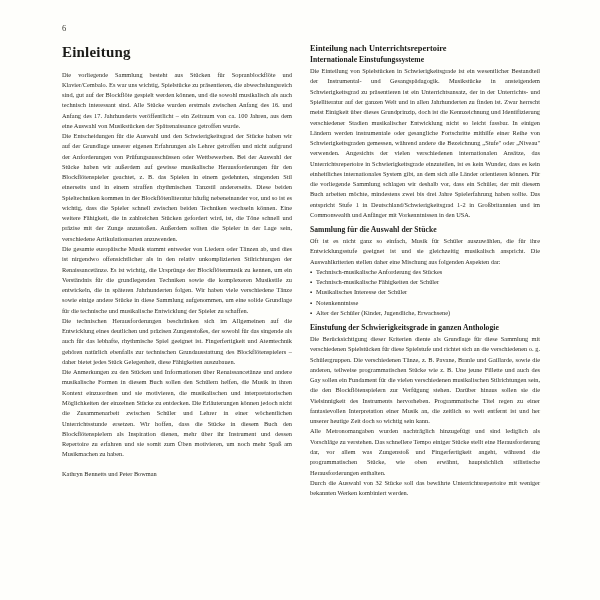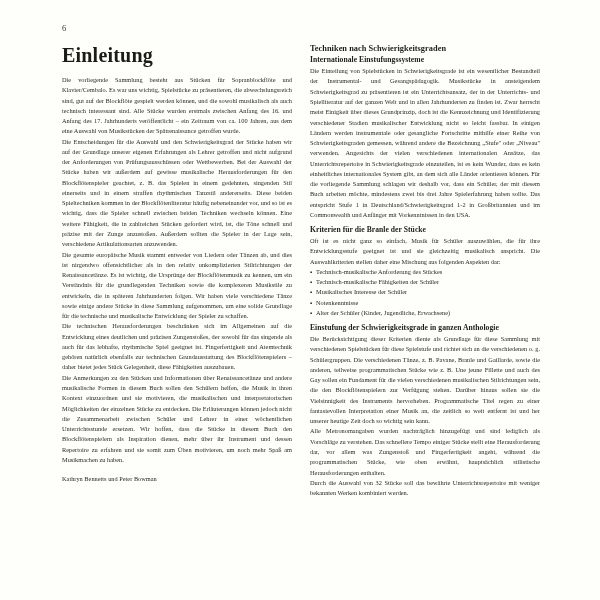--- a/index.html
+++ b/index.html
@@ -37,21 +37,21 @@
     display: flex;
     gap: 18px;
   }
   .col {
     width: 230px;
   }
   .col-left { width: 230px; }
   .col-right { width: 230px; }
 
   h1.title {
-    font-size: 20px;
+    font-size: 15px;
     font-weight: bold;
     margin: 0 0 9px 0;
     letter-spacing: 0.2px;
     line-height: 1.1;
   }
   h2.sec-title {
     font-size: 8.3px;
     font-weight: bold;
     margin: 0 0 1px 0;
     line-height: 1.25;
@@ -115,27 +115,27 @@
       <p class="body">Die vorliegende Sammlung besteht aus Stücken für Sopranblockflöte und Klavier/Cembalo. Es war uns wichtig, Spielstücke zu präsentieren, die abwechslungsreich sind, gut auf der Blockflöte gespielt werden können, und die sowohl musikalisch als auch technisch interessant sind. Alle Stücke wurden erstmals zwischen Anfang des 16. und Anfang des 17. Jahrhunderts veröffentlicht – ein Zeitraum von ca. 100 Jahren, aus dem eine Auswahl von Musikstücken der Spätrenaissance getroffen wurde.</p>
       <p class="body">Die Entscheidungen für die Auswahl und den Schwierigkeitsgrad der Stücke haben wir auf der Grundlage unserer eigenen Erfahrungen als Lehrer getroffen und nicht aufgrund der Anforderungen von Prüfungsausschüssen oder Wettbewerben. Bei der Auswahl der Stücke haben wir außerdem auf gewisse musikalische Herausforderungen für den Blockflötenspieler geachtet, z. B. das Spielen in einem gedehnten, singenden Stil einerseits und in einem straffen rhythmischen Tanzstil andererseits. Diese beiden Spieltechniken kommen in der Blockflötenliteratur häufig nebeneinander vor, und so ist es wichtig, dass die Spieler schnell zwischen beiden Techniken wechseln können. Eine weitere Fähigkeit, die in zahlreichen Stücken gefordert wird, ist, die Töne schnell und präzise mit der Zunge anzustoßen. Außerdem sollten die Spieler in der Lage sein, verschiedene Artikulationsarten anzuwenden.</p>
       <p class="body">Die gesamte europäische Musik stammt entweder von Liedern oder Tänzen ab, und dies ist nirgendwo offensichtlicher als in den relativ unkomplizierten Stilrichtungen der Renaissancetänze. Es ist wichtig, die Ursprünge der Blockflötenmusik zu kennen, um ein Verständnis für die grundlegenden Techniken sowie die komplexeren Musikstile zu entwickeln, die in späteren Jahrhunderten folgen. Wir haben viele verschiedene Tänze sowie einige andere Stücke in diese Sammlung aufgenommen, um eine solide Grundlage für die technische und musikalische Entwicklung der Spieler zu schaffen.</p>
       <p class="body">Die technischen Herausforderungen beschränken sich im Allgemeinen auf die Entwicklung eines deutlichen und präzisen Zungenstoßes, der sowohl für das singende als auch für das lebhafte, rhythmische Spiel geeignet ist. Fingerfertigkeit und Atemtechnik gehören natürlich ebenfalls zur technischen Grundausstattung des Blockflötenspielers – daher bietet jedes Stück Gelegenheit, diese Fähigkeiten auszubauen.</p>
       <p class="body">Die Anmerkungen zu den Stücken und Informationen über Renaissancetänze und andere musikalische Formen in diesem Buch sollen den Schülern helfen, die Musik in ihren Kontext einzuordnen und sie motivieren, die musikalischen und interpretatorischen Möglichkeiten der einzelnen Stücke zu entdecken. Die Erläuterungen können jedoch nicht die Zusammenarbeit zwischen Schüler und Lehrer in einer wöchentlichen Unterrichtsstunde ersetzen. Wir hoffen, dass die Stücke in diesem Buch den Blockflötenspielern als Inspiration dienen, mehr über ihr Instrument und dessen Repertoire zu erfahren und sie somit zum Üben motivieren, um noch mehr Spaß am Musikmachen zu haben.</p>
       <div class="spacer-md"></div>
       <p class="signature">Kathryn Bennetts und Peter Bowman</p>
     </div>
 
     <div class="col col-right">
-      <h2 class="sec-title hdr-right">Techniken nach Schwierigkeitsgraden</h2>
+      <h2 class="sec-title hdr-right">Einteilung nach Unterrichtsrepertoire</h2>
       <h3 class="sub-title">Internationale Einstufungssysteme</h3>
       <p class="body">Die Einteilung von Spielstücken in Schwierigkeitsgrade ist ein wesentlicher Bestandteil der Instrumental- und Gesangspädagogik. Musikstücke in ansteigendem Schwierigkeitsgrad zu präsentieren ist ein Unterrichtsansatz, der in der Unterrichts- und Spielliteratur auf der ganzen Welt und in allen Jahrhunderten zu finden ist. Zwar herrscht meist Einigkeit über dieses Grundprinzip, doch ist die Kennzeichnung und Identifizierung verschiedener Stadien musikalischer Entwicklung nicht so leicht fassbar. In einigen Ländern werden instrumentale oder gesangliche Fortschritte mithilfe einer Reihe von Schwierigkeitsgraden gemessen, während andere die Bezeichnung „Stufe" oder „Niveau" verwenden. Angesichts der vielen verschiedenen internationalen Ansätze, das Unterrichtsrepertoire in Schwierigkeitsgrade einzuteilen, ist es kein Wunder, dass es kein einheitliches internationales System gibt, an dem sich alle Länder orientieren können. Für die vorliegende Sammlung schlagen wir deshalb vor, dass ein Schüler, der mit diesem Buch arbeiten möchte, mindestens zwei bis drei Jahre Spielerfahrung haben sollte. Das entspricht Stufe 1 in Deutschland/Schwierigkeitsgrad 1-2 in Großbritannien und im Commonwealth und Anfänger mit Vorkenntnissen in den USA.</p>
 
       <div class="spacer-sm"></div>
 
-      <h3 class="sub-title">Kriterien für die Branle der Stücke</h3>
+      <h3 class="sub-title">Sammlung für die Auswahl der Stücke</h3>
       <p class="body">Oft ist es nicht ganz so einfach, Musik für Schüler auszuwählen, die für ihre Entwicklungsstufe geeignet ist und sie gleichzeitig musikalisch anspricht. Die Auswahlkriterien stellen daher eine Mischung aus folgenden Aspekten dar:</p>
 
       <ul class="bullets">
         <li><span class="dot">▪</span><span>Technisch-musikalische Anforderung des Stückes</span></li>
         <li><span class="dot">▪</span><span>Technisch-musikalische Fähigkeiten der Schüler</span></li>
         <li><span class="dot">▪</span><span>Musikalisches Interesse der Schüler</span></li>
         <li><span class="dot">▪</span><span>Notenkenntnisse</span></li>
         <li><span class="dot">▪</span><span>Alter der Schüler (Kinder, Jugendliche, Erwachsene)</span></li>
       </ul>
 

